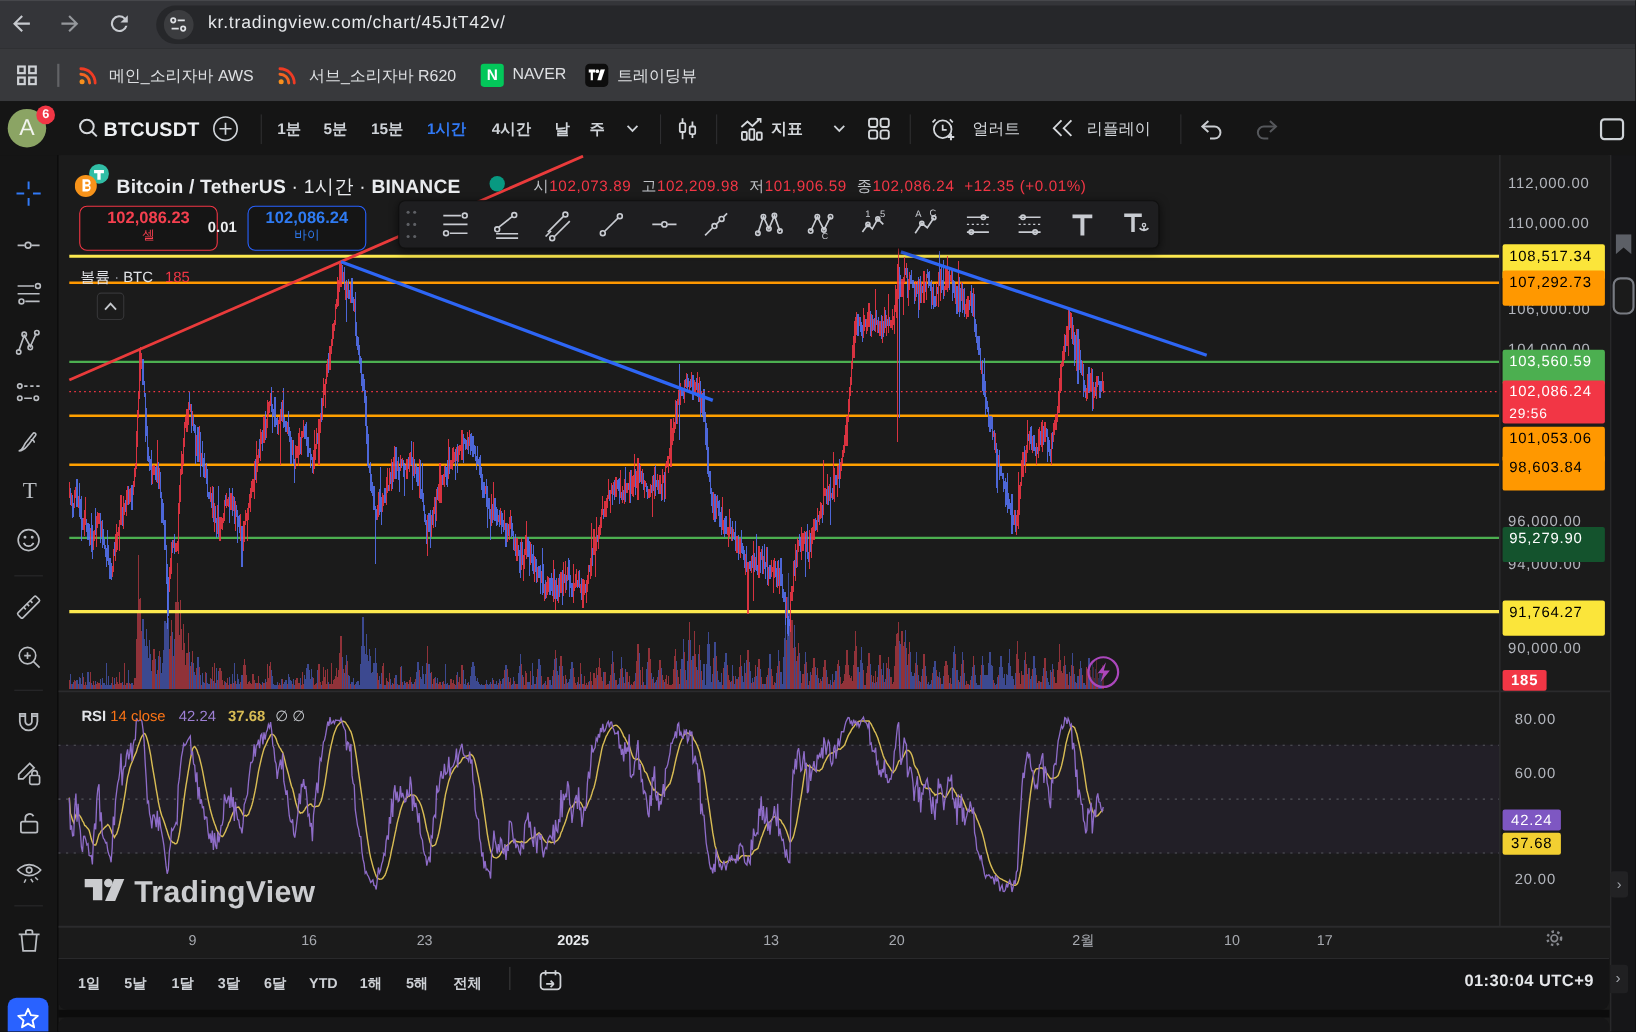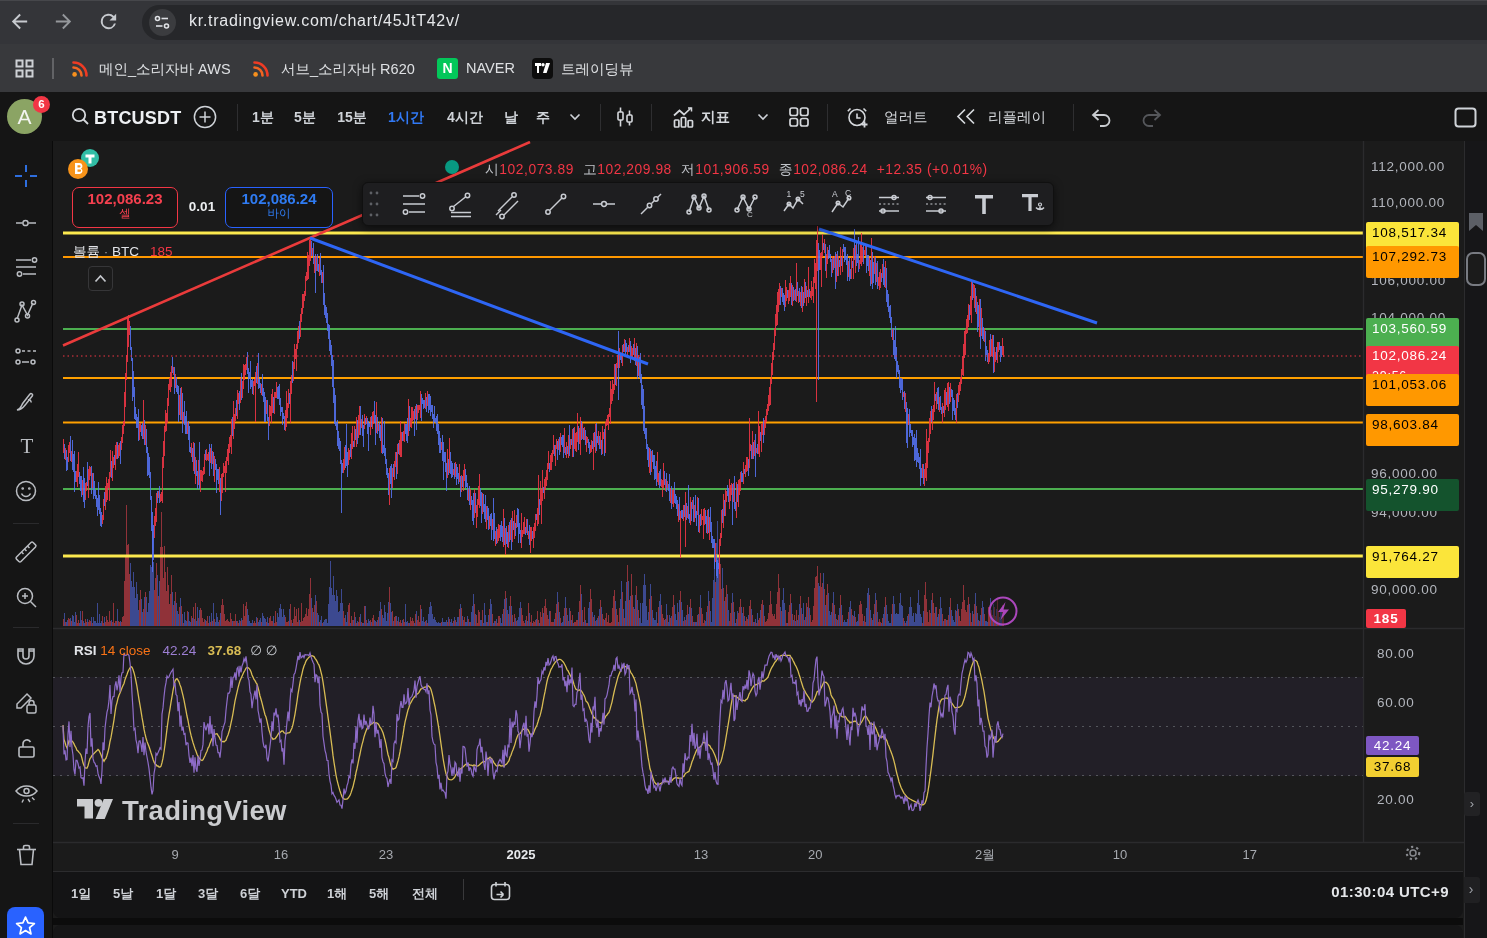--- a/index.html
+++ b/index.html
@@ -325,30 +325,31 @@
         <circle cx="1413" cy="853" r="6.2" stroke-width="2.2" stroke-dasharray="2.2 3.1"></circle>
       </g>
 </svg>
 
 <svg class="ab" style="left:68px;top:148px" width="34" height="33" viewBox="0 0 34 33">
       <circle cx="22" cy="10" r="9" fill="#31bea6"></circle>
       <path d="M17.5 6.5h9v3h-3v6h-3v-6h-3z" fill="#fff"></path>
       <circle cx="10" cy="21" r="10" fill="#f7931a"></circle>
       <path d="M7 15h4.5a3 3 0 0 1 1.6 5.5A3 3 0 0 1 11.5 26H7zm2.5 2.2v2.2h2a1.1 1.1 0 0 0 0-2.2zm0 4.4v2.2h2.5a1.1 1.1 0 0 0 0-2.2z" fill="#fff"></path>
     </svg>
+<div class="ab" style="left:106px;top:157px;font-size:17.5px;font-weight:700;color:#e9ebee;letter-spacing:0.2px">Bitcoin / TetherUS <span style="font-weight:400">· 1시간 ·</span> BINANCE</div>
 <div class="ab" style="left:445px;top:160px;width:14px;height:14px;border-radius:50%;background:#089981"></div>
 <div class="ab" style="left:485px;top:161px;font-size:13.8px;color:#bfc2c7;font-weight:400;white-space:nowrap;letter-spacing:0.55px">시<span style="color:#f23645">102,073.89</span><span style="margin-left:9px">고</span><span style="color:#f23645">102,209.98</span><span style="margin-left:9px">저</span><span style="color:#f23645">101,906.59</span><span style="margin-left:9px">종</span><span style="color:#f23645">102,086.24</span><span style="color:#f23645;margin-left:9px">+12.35 (+0.01%)</span></div>
 <div class="ab" style="left:73px;top:243px;font-size:13.5px;color:#e2e4e8">볼륨 <span style="color:#9b9ea5">·</span> BTC<span style="color:#f23645;margin-left:11px">185</span></div>
 <div class="ab" style="left:88px;top:266px;width:25px;height:25px;border:1px solid #363638;border-radius:4px;background:rgba(27,27,27,0.85)"></div>
 <svg class="ab" style="left:94px;top:274px" width="13" height="9" viewBox="0 0 13 9">
       <path d="M1.5 7.5L6.5 2l5 5.5" fill="none" stroke="#c4c7cc" stroke-width="1.7"></path>
     </svg>
 <div class="ab" style="left:74px;top:642px;font-size:13.5px;color:#e2e4e8;white-space:nowrap"><b>RSI</b> <span style="color:#f97316">14 close</span><span style="color:#9d7fd4;margin-left:12px">42.24</span><span style="color:#d8bc54;margin-left:11px;font-weight:700">37.68</span><span style="color:#c5c8cd;margin-left:9px">∅ ∅</span></div>
 
-<div class="ab" style="left:72px;top:187px;width:106px;height:41px;border:1.5px solid #f23645;border-radius:7px;background:rgba(19,19,19,0.6)">
+<div class="ab" style="left:72px;top:187px;width:126px;height:41px;border:1.5px solid #f23645;border-radius:7px;background:rgba(19,19,19,0.6)">
 <div style="text-align:center;font-size:15px;font-weight:700;color:#f5404f;margin-top:2px">102,086.23</div>
 <div style="text-align:center;font-size:11.5px;color:#f5404f;margin-top:-1px">셀</div>
     </div>
 <div class="ab" style="left:186px;top:199px;width:32px;text-align:center;font-size:13.5px;font-weight:700;color:#eceef0">0.01</div>
 <div class="ab" style="left:225px;top:187px;width:108px;height:41px;border:1.5px solid #2962ff;border-radius:7px;background:rgba(19,19,19,0.6)">
 <div style="text-align:center;font-size:15px;font-weight:700;color:#2f7bf2;margin-top:2px">102,086.24</div>
 <div style="text-align:center;font-size:11.5px;color:#2f7bf2;margin-top:-1px">바이</div>
     </div>
 
 <div class="ab" style="left:362px;top:182px;width:692px;height:44px;background:#1e1e20;border-radius:6px;box-shadow:0 2px 8px rgba(0,0,0,0.55);border:1px solid #101010"></div>
@@ -464,37 +465,37 @@
 <div class="pgray" style="top:462.5px">96,000.00</div>
 <div class="pgray" style="top:501.5px">94,000.00</div>
 <div class="pgray" style="top:578.5px">90,000.00</div>
 <div class="pgray" style="left:1377px;top:643px">80.00</div>
 <div class="pgray" style="left:1377px;top:691.5px">60.00</div>
 <div class="pgray" style="left:1377px;top:788.5px">20.00</div>
 <div class="plabel" style="top:221.5px;background:#fbe53a">108,517.34</div>
 <div class="plabel" style="top:245.5px;background:#ff9800">107,292.73</div>
 <div class="plabel" style="top:317.5px;background:#4caf50;color:#fff">103,560.59</div>
 <div class="plabel" style="top:346px;height:39px;background:#f23645;color:#fff;line-height:20px">102,086.24<br><span style="font-size:12.5px;line-height:17px">29:56</span></div>
-<div class="plabel" style="top:374px;background:#ff9800">101,053.06</div>
+<div class="plabel" style="top:388px;background:#ff9800">101,053.06</div>
 <div class="plabel" style="top:413.5px;background:#ff9800">98,603.84</div>
 <div class="plabel" style="top:478.5px;background:#14532d;color:#fff">95,279.90</div>
 <div class="plabel" style="top:545.5px;background:#fbe53a">91,764.27</div>
 <div class="plabel" style="top:609px;width:40px;height:19px;line-height:19px;background:#f23645;color:#fff;text-align:center;padding-left:0;font-weight:700">185</div>
 <div class="plabel" style="top:735.5px;width:53px;height:19px;line-height:19px;background:#7e57c2;color:#fff;text-align:center;padding-left:0">42.24</div>
 <div class="plabel" style="top:756.5px;width:53px;height:20px;line-height:20px;background:#f2cf31;text-align:center;padding-left:0">37.68</div>
 
 <div class="tax" style="left:145px;width:60px;text-align:center">9</div>
 <div class="tax" style="left:251px;width:60px;text-align:center">16</div>
 <div class="tax" style="left:356px;width:60px;text-align:center">23</div>
 <div class="tax" style="left:491px;width:60px;text-align:center;color:#e8eaed;font-weight:700">2025</div>
 <div class="tax" style="left:671px;width:60px;text-align:center">13</div>
 <div class="tax" style="left:808px;width:60px;text-align:left">20</div>
 <div class="tax" style="left:955px;width:60px;text-align:center">2월</div>
 <div class="tax" style="left:1090px;width:60px;text-align:center">10</div>
-<div class="tax" style="left:1197px;width:60px;text-align:right">17</div>
+<div class="tax" style="left:1197px;width:60px;text-align:left">17</div>
 
 <div class="ab" style="left:53px;top:871px;width:1410px;height:47px;background:#141415;border-top:1px solid #2c2c2e;border-radius:0 0 8px 8px"></div>
 <div class="btx" style="left:71px;width:40px">1일</div>
 <div class="btx" style="left:113px;width:40px">5날</div>
 <div class="btx" style="left:156px;width:40px">1달</div>
 <div class="btx" style="left:198px;width:40px">3달</div>
 <div class="btx" style="left:240px;width:40px">6달</div>
 <div class="btx" style="left:281px;width:44px">YTD</div>
 <div class="btx" style="left:327px;width:40px">1해</div>
 <div class="btx" style="left:369px;width:40px">5해</div>

